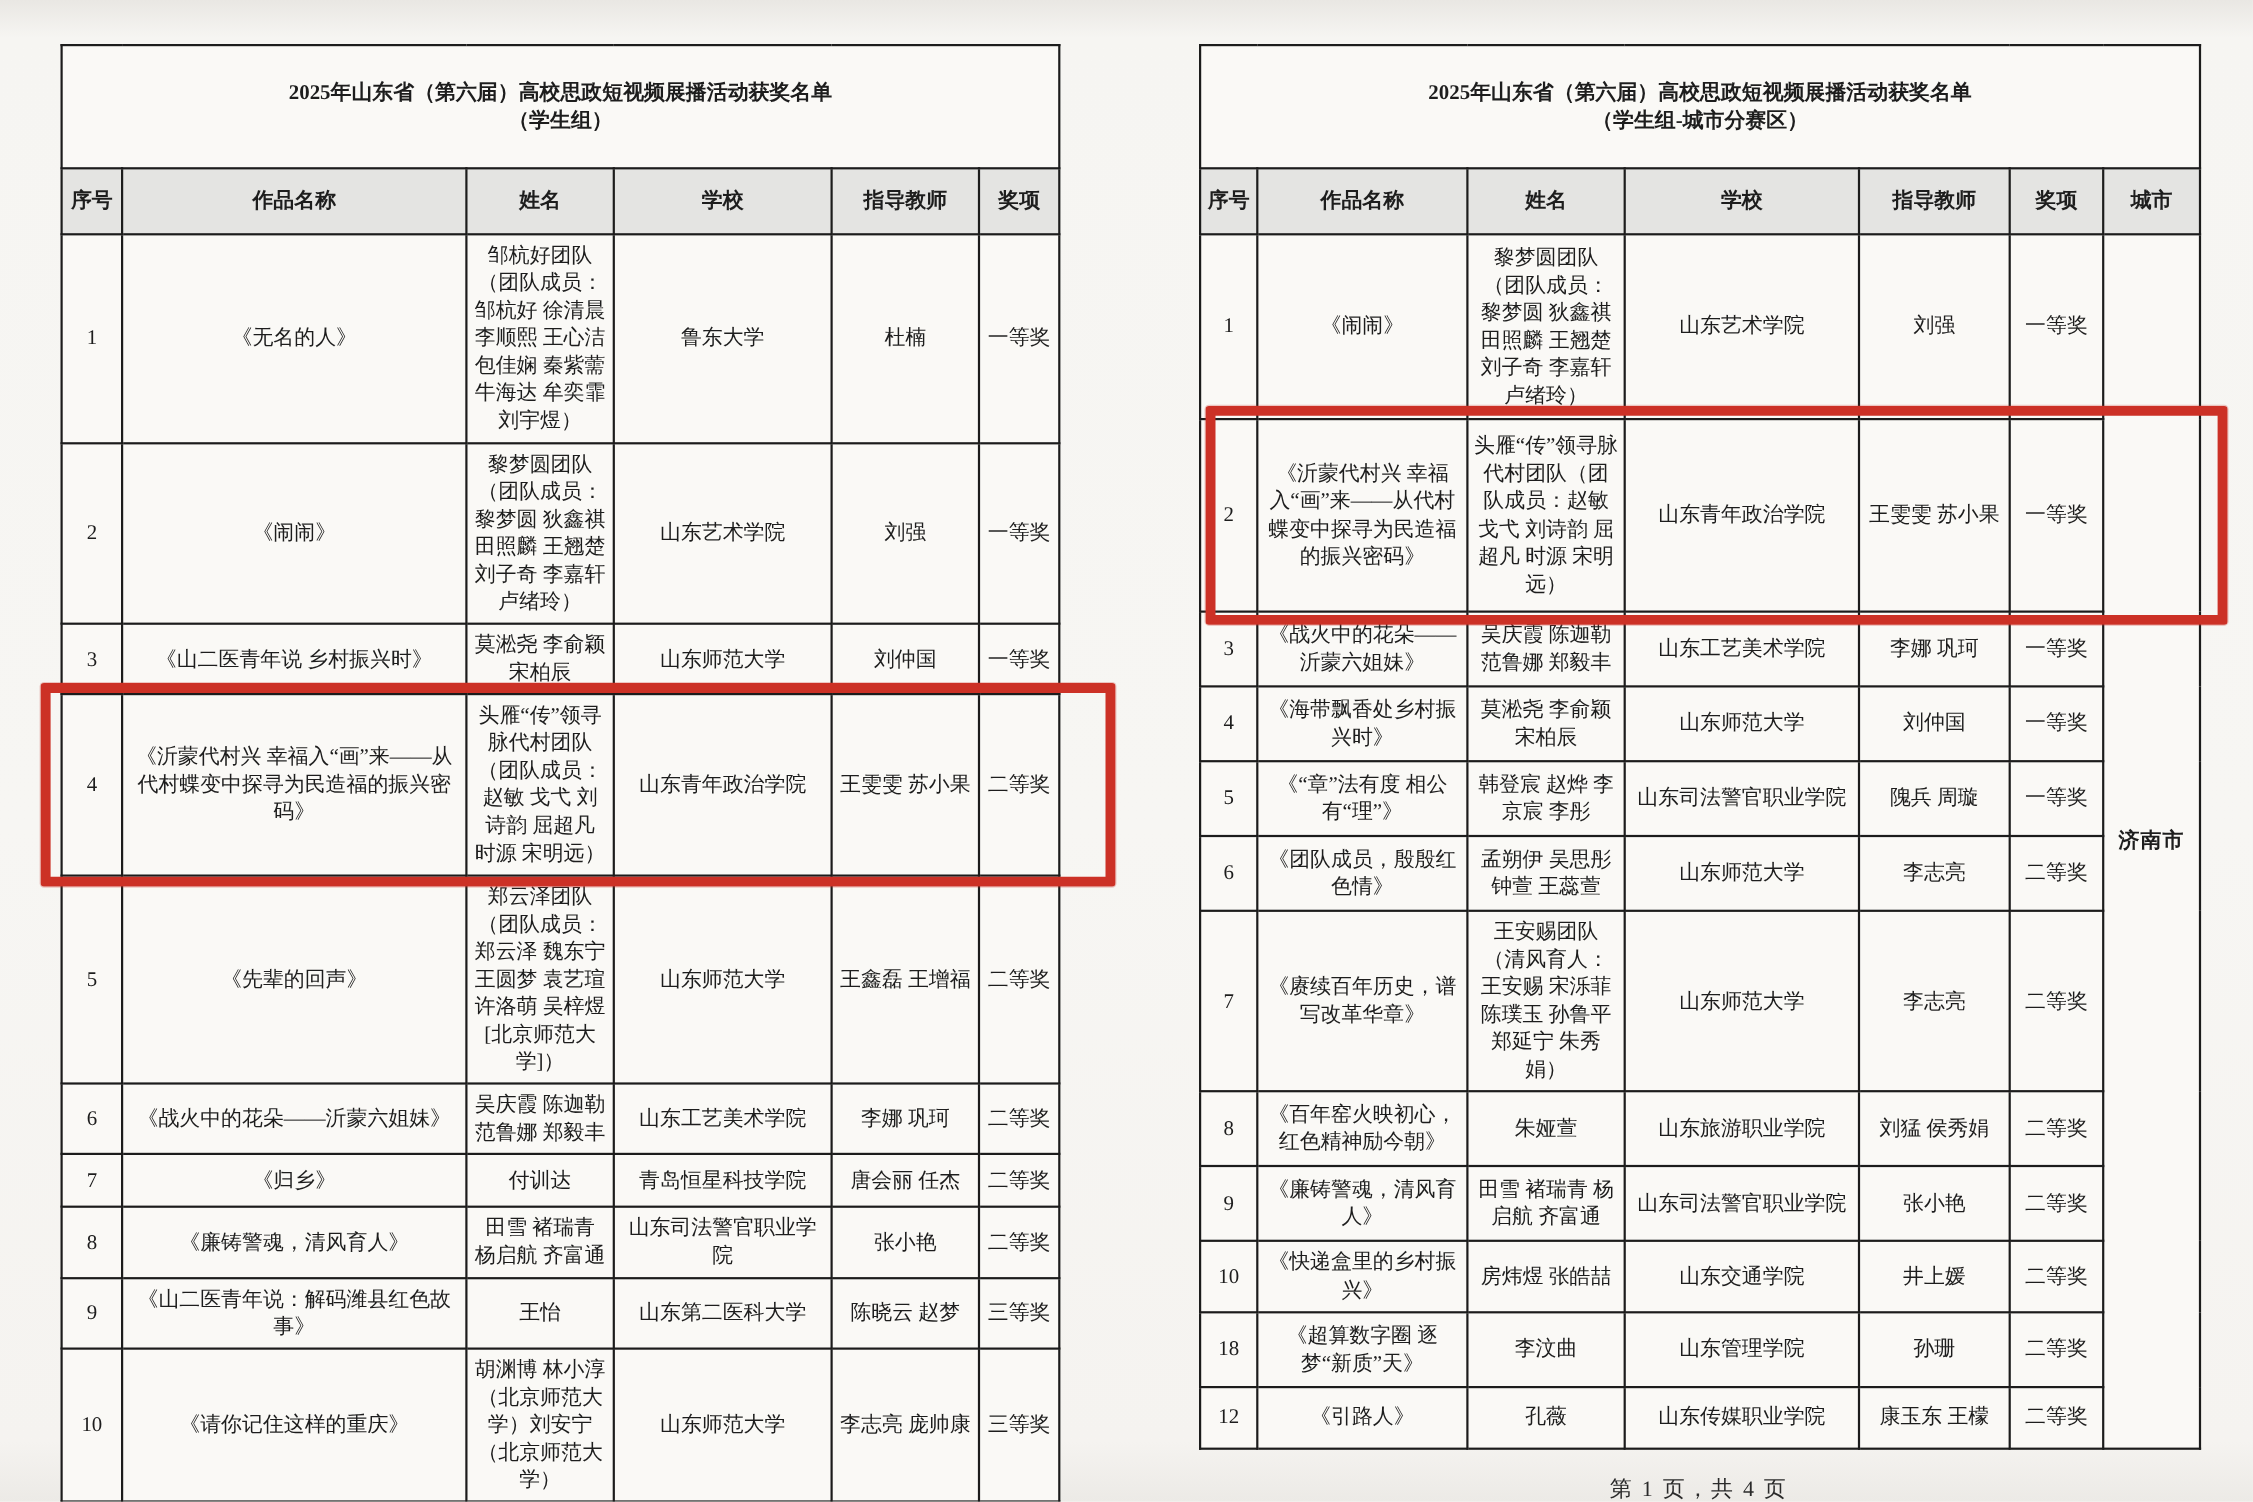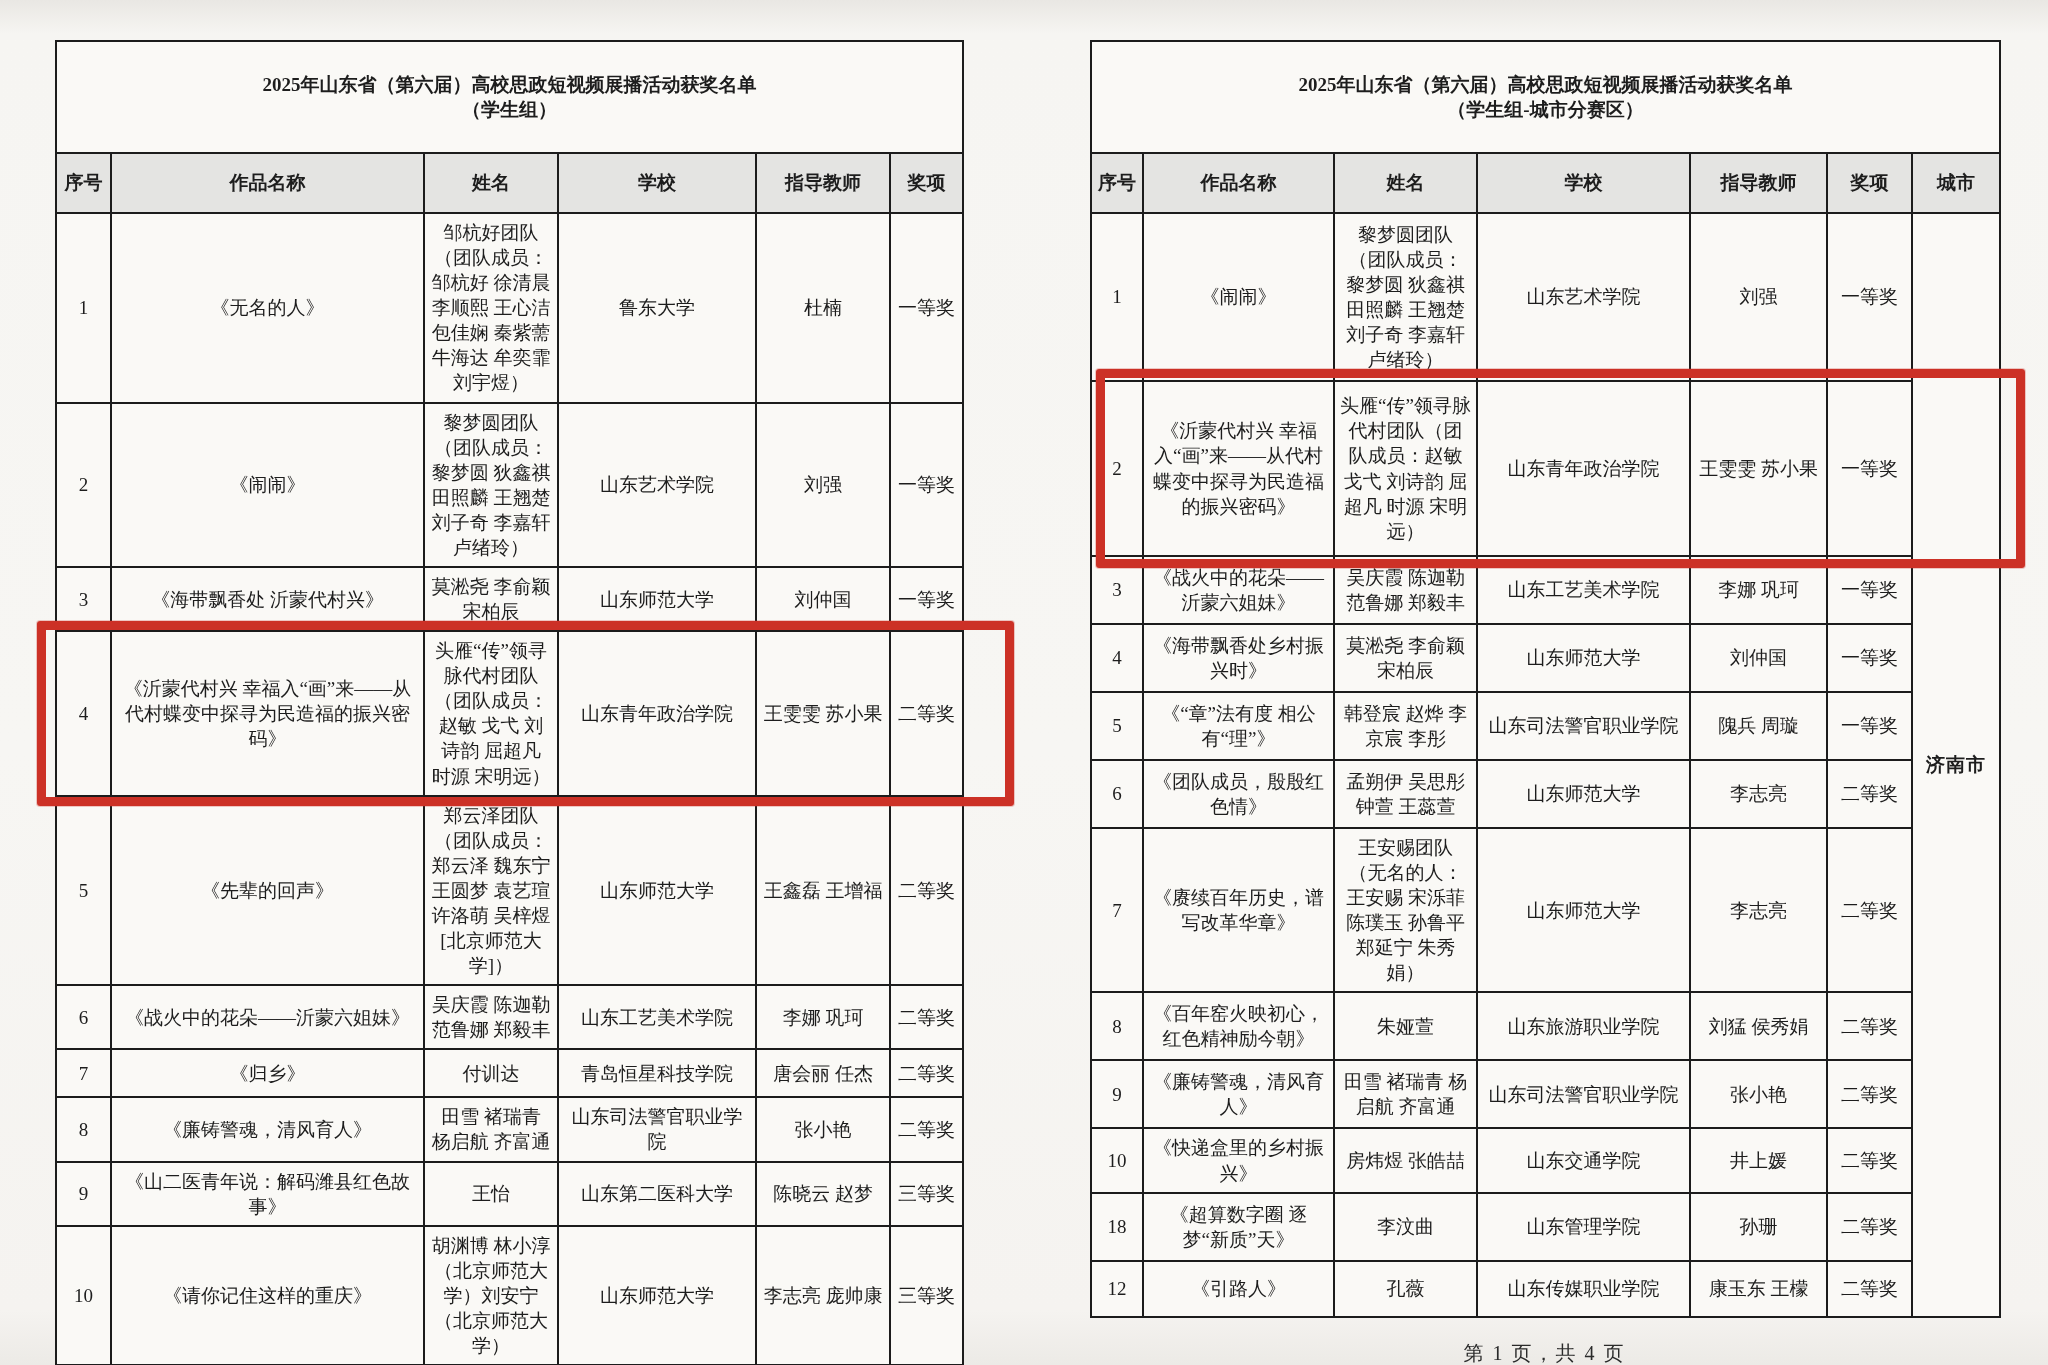--- a/index.html
+++ b/index.html
@@ -94,21 +94,21 @@
           <tr style="height: 162px;">
             <td class="num">2</td>
             <td class="work">《闹闹》</td>
             <td class="names">黎梦圆团队（团队成员：黎梦圆 狄鑫祺 田照麟 王翘楚 刘子奇 李嘉轩 卢绪玲）</td>
             <td class="">山东艺术学院</td>
             <td class="">刘强</td>
             <td class="">一等奖</td>
           </tr>
           <tr style="height: 56px;">
             <td class="num">3</td>
-            <td class="work">《海带飘香处 沂蒙代村兴》</td>
+            <td class="work">《山二医青年说 乡村振兴时》</td>
             <td class="names">莫淞尧 李俞颖 宋柏辰</td>
             <td class="">山东师范大学</td>
             <td class="">刘仲国</td>
             <td class="">一等奖</td>
           </tr>
           <tr class="hl-row" style="height: 148px;">
             <td class="num">4</td>
             <td class="work">《沂蒙代村兴 幸福入“画”来——从代村蝶变中探寻为民造福的振兴密码》</td>
             <td class="names">头雁“传”领寻脉代村团队（团队成员：赵敏 戈弋 刘诗韵 屈超凡 时源 宋明远）</td>
             <td class="">山东青年政治学院</td>
@@ -240,21 +240,21 @@
             <td class="num">6</td>
             <td class="work">《团队成员，殷殷红色情》</td>
             <td class="names">孟朔伊 吴思彤 钟萱 王蕊萱</td>
             <td class="">山东师范大学</td>
             <td class="">李志亮</td>
             <td class="">二等奖</td>
           </tr>
           <tr style="height: 124px;">
             <td class="num">7</td>
             <td class="work">《赓续百年历史，谱写改革华章》</td>
-            <td class="names">王安赐团队（无名的人：王安赐 宋泺菲 陈璞玉 孙鲁平 郑延宁 朱秀娟）</td>
+            <td class="names">王安赐团队（清风育人：王安赐 宋泺菲 陈璞玉 孙鲁平 郑延宁 朱秀娟）</td>
             <td class="">山东师范大学</td>
             <td class="">李志亮</td>
             <td class="">二等奖</td>
           </tr>
           <tr style="height: 68px;">
             <td class="num">8</td>
             <td class="work">《百年窑火映初心，红色精神励今朝》</td>
             <td class="names">朱娅萱</td>
             <td class="">山东旅游职业学院</td>
             <td class="">刘猛 侯秀娟</td>

